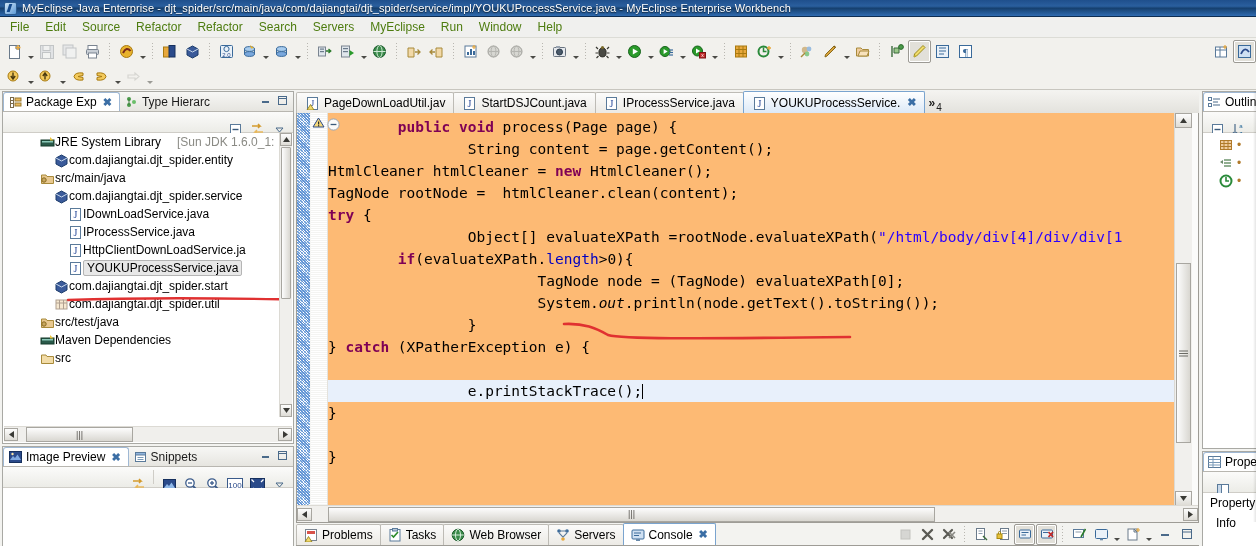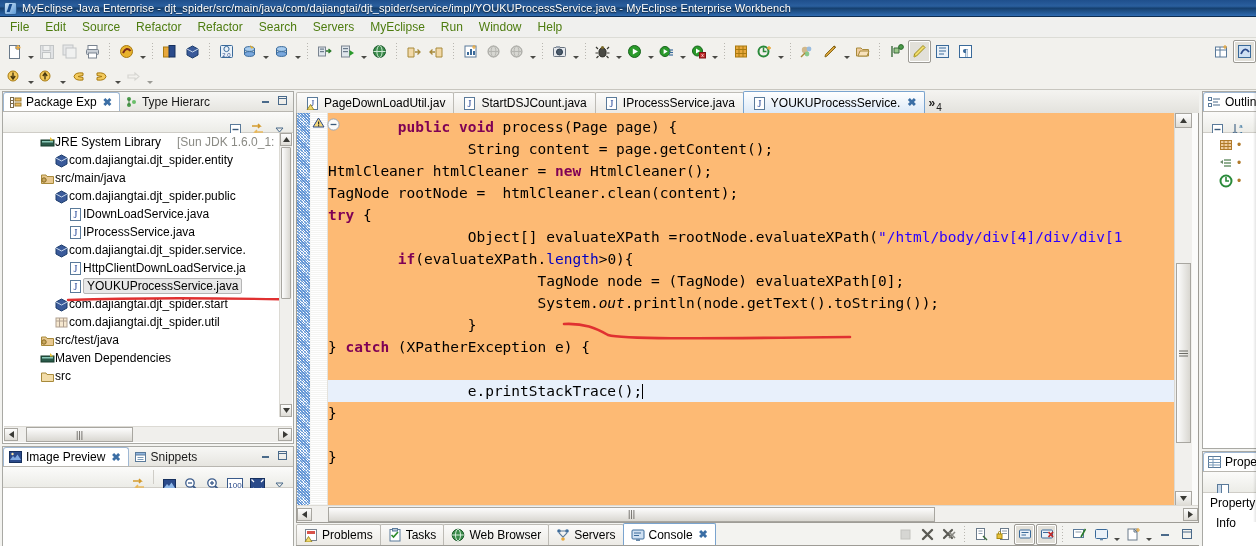--- a/index.html
+++ b/index.html
@@ -702,48 +702,39 @@
             </span>
             <span class="tlabel">src/main/java</span>
           </div>
           <div class="trow" style="padding-left: 50px;">
             <span style="display: inline-flex; align-items: center; justify-content: center; width: 15px; height: 15px;">
               <svg width="15" height="15" viewBox="0 0 15 15">
                 <path d="M2 5 L7.5 2 L13 5 L13 11 L7.5 14 L2 11 Z" fill="#3a5a9a" stroke="#1a3a6a"></path>
                 <path d="M2 5 L7.5 8 L13 5" fill="none" stroke="#c9d9ea"></path>
               </svg>
             </span>
-            <span class="tlabel">com.dajiangtai.djt_spider.public</span>
+            <span class="tlabel">com.dajiangtai.djt_spider.service</span>
           </div>
           <div class="trow" style="padding-left: 64px;">
             <span style="display: inline-flex; align-items: center; justify-content: center; width: 15px; height: 15px;">
               <svg width="15" height="15" viewBox="0 0 15 15">
                 <rect x="2.5" y="1.5" width="10" height="12" fill="#fff" stroke="#5a7a9a"></rect>
                 <text x="7.5" y="11" font-size="10" text-anchor="middle" fill="#2a4a9a" font-family="Liberation Serif, serif">J</text>
               </svg>
             </span>
             <span class="tlabel">IDownLoadService.java</span>
           </div>
           <div class="trow" style="padding-left: 64px;">
             <span style="display: inline-flex; align-items: center; justify-content: center; width: 15px; height: 15px;">
               <svg width="15" height="15" viewBox="0 0 15 15">
                 <rect x="2.5" y="1.5" width="10" height="12" fill="#fff" stroke="#5a7a9a"></rect>
                 <text x="7.5" y="11" font-size="10" text-anchor="middle" fill="#2a4a9a" font-family="Liberation Serif, serif">J</text>
               </svg>
             </span>
             <span class="tlabel">IProcessService.java</span>
-          </div>
-          <div class="trow" style="padding-left: 50px;">
-            <span style="display: inline-flex; align-items: center; justify-content: center; width: 15px; height: 15px;">
-              <svg width="15" height="15" viewBox="0 0 15 15">
-                <path d="M2 5 L7.5 2 L13 5 L13 11 L7.5 14 L2 11 Z" fill="#3a5a9a" stroke="#1a3a6a"></path>
-                <path d="M2 5 L7.5 8 L13 5" fill="none" stroke="#c9d9ea"></path>
-              </svg>
-            </span>
-            <span class="tlabel">com.dajiangtai.djt_spider.service.</span>
           </div>
           <div class="trow" style="padding-left: 64px;">
             <span style="display: inline-flex; align-items: center; justify-content: center; width: 15px; height: 15px;">
               <svg width="15" height="15" viewBox="0 0 15 15">
                 <rect x="2.5" y="1.5" width="10" height="12" fill="#fff" stroke="#5a7a9a"></rect>
                 <text x="7.5" y="11" font-size="10" text-anchor="middle" fill="#2a4a9a" font-family="Liberation Serif, serif">J</text>
               </svg>
             </span>
             <span class="tlabel">HttpClientDownLoadService.ja</span>
           </div>

